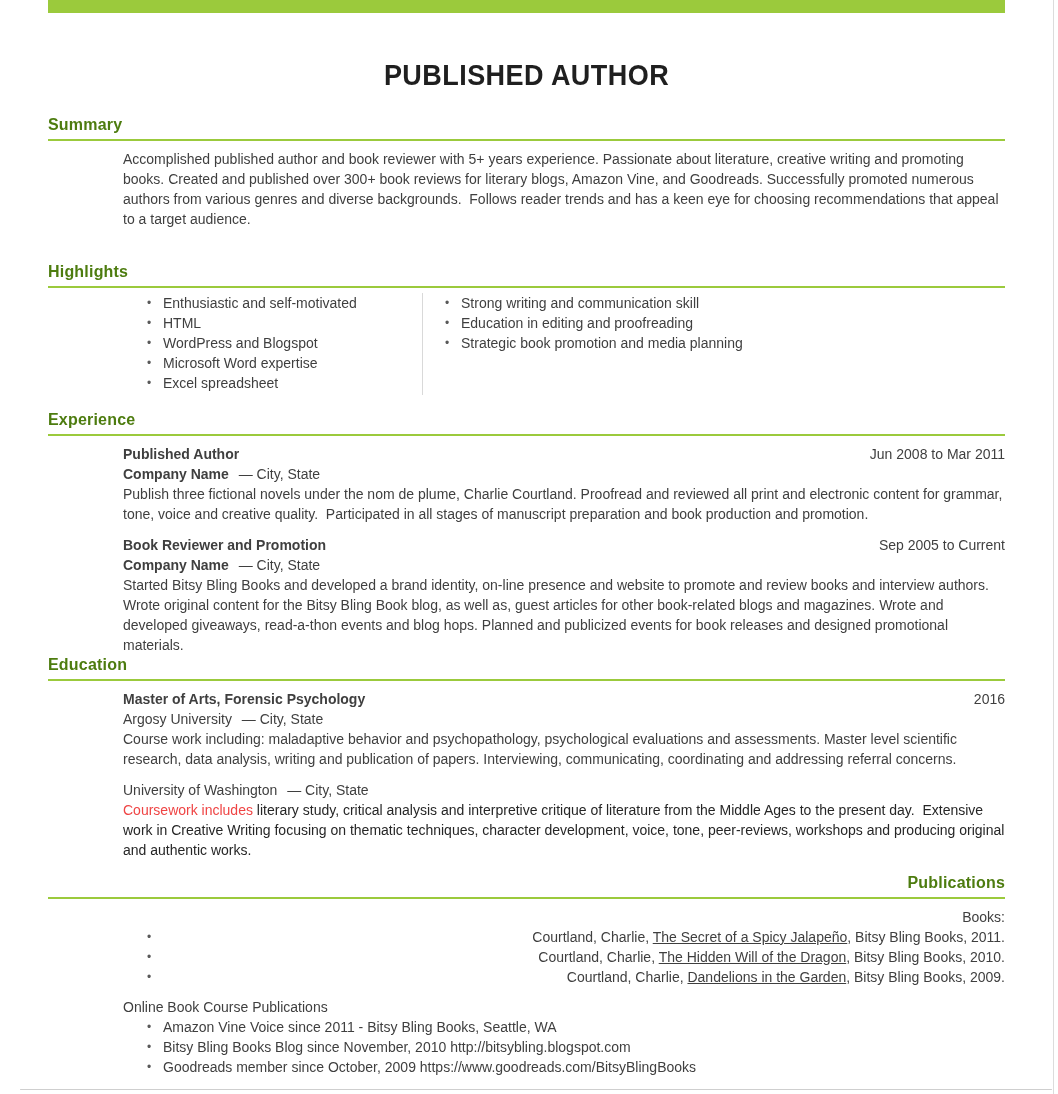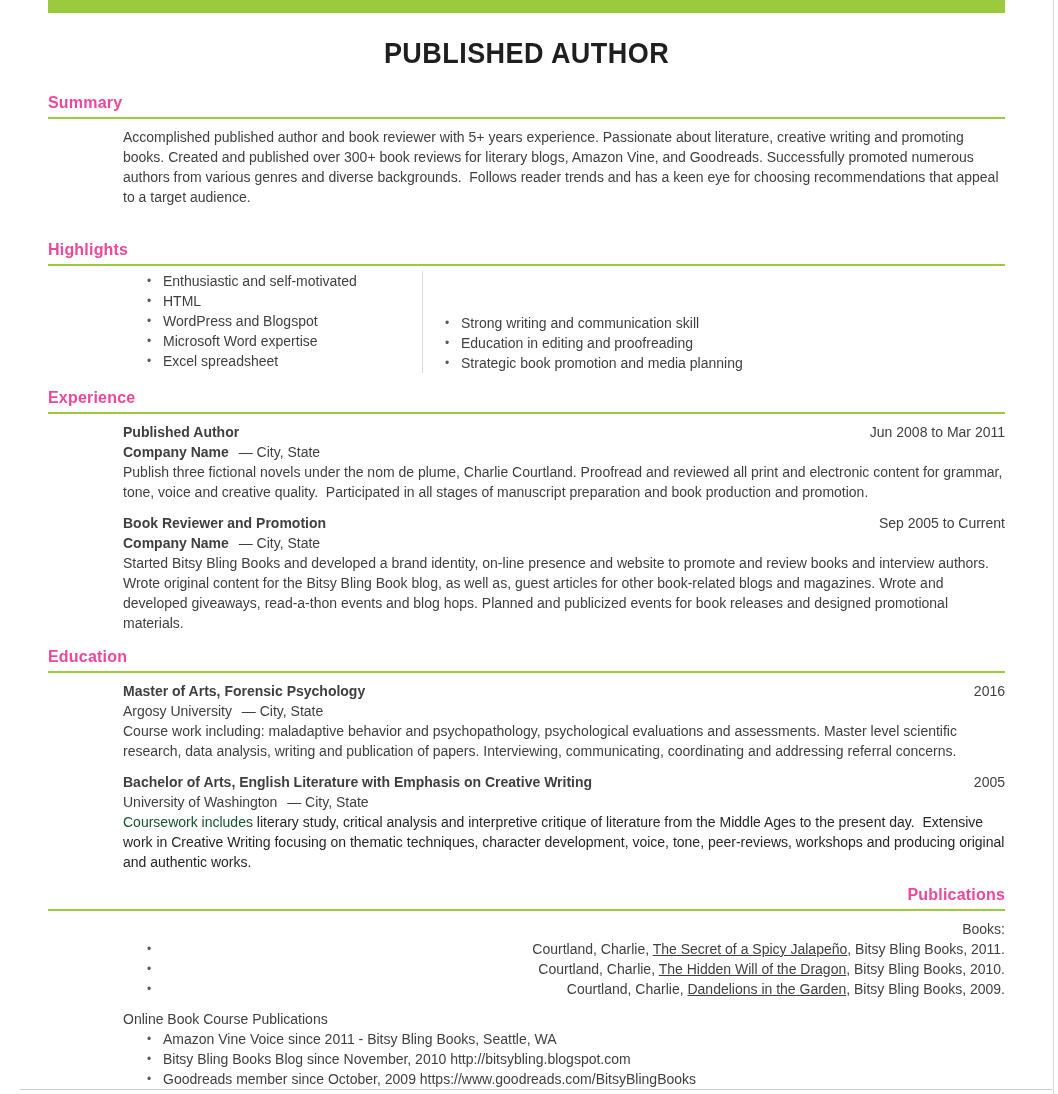--- a/index.html
+++ b/index.html
@@ -17,73 +17,73 @@
     background:#dcdcdc;
   }
   .page-bottom-edge {
     position:absolute; left:20px; right:6px; bottom:4px; height:1px;
     background:#cfcfcf; border-radius:1px;
   }
   .top-bar {
     position:absolute; left:48px; top:0; width:957px; height:13px;
     background:#9bca3c;
   }
-  .content { margin:0 53px 0 48px; padding-top:9px; }
+  .content { margin:0 53px 0 48px; padding-top:31px; }
   h1.title {
     margin:27px 0 0 0;
     text-align:center;
     font-size:30px; line-height:34px;
     font-weight:bold;
     color:#1f1f1f;
     transform:scaleX(.9);
     transform-origin:center;
     letter-spacing:0.5px;
   }
   section h2 {
     font-size:16px; line-height:19px;
     font-weight:bold;
-    color:#ec4899;
+    color:#4d7c0f;
     margin:0; padding-bottom:5px;
     border-bottom:2px solid #9bca3c;
     letter-spacing:0.2px;
   }
   .s-summary      { margin-top:23px; }
   .s-highlights   { margin-top:33px; }
   .s-experience   { margin-top:15px; }
-  .s-education    { margin-top:14px; }
+  .s-education    { }
   .s-publications { margin-top:13px;text-align:right; }
   .s-additional   { margin-top:10px; }
 
   .section-body { padding-left:75px; font-size:14px; line-height:20px; }
   .para { margin:8px 0 0 0; white-space:pre-wrap; }
 
   
   ul { list-style:none; margin:0; padding:0; }
   li.b { position:relative; padding-left:40px; line-height:20px; }
   li.b::before { content:"\2022"; position:absolute; left:24px; top:0; color:#595959; font-size:12px; }
 
   
-  .hl-cols { display:flex; margin-top:5px;align-items:flex-end; }
+  .hl-cols { display:flex; margin-top:5px; }
   .hl-col1 { width:300px; border-right:1px solid #d9d9d9; padding-bottom:2px; }
   .hl-col2 { flex:1; padding-left:22px; }
   .hl-col2 li.b { padding-left:16px; }
   .hl-col2 li.b::before { left:0; }
 
   
   .entry { margin-top:8px; }
   .entry + .entry { margin-top:11px; }
   .entry-head { display:flex; justify-content:space-between; align-items:baseline; }
   .entry-title { font-weight:bold; }
   .entry-dates { white-space:nowrap; }
   .entry-sub { line-height:20px; }
   .company { font-weight:bold; }
   .loc { margin-left:6px; }
   .desc { margin:0; white-space:pre-wrap; }
 
-  .muted { color:#14532d; }
+  .muted { color:#ef4444; }
   .dark { color:#262626; }
   .u { text-decoration:underline; }
   .list-label { line-height:20px; margin-top:8px; }
   .list-label.tight { margin-top:6px; }
 </style>
 </head>
 <body>
 
 <div class="top-bar"></div>
 
@@ -159,24 +159,20 @@
           <span class="entry-dates">2016</span>
         </div>
         <div class="entry-sub">
           <span>Argosy University</span>
           <span class="loc">— City, State</span>
         </div>
         <p class="desc"><span class="muted"></span><span>Course work including: maladaptive behavior and psychopathology, psychological evaluations and assessments. Master level scientific research, data analysis, writing and publication of papers. Interviewing, communicating, coordinating and addressing referral concerns.</span></p>
       </div>
 
       <div class="entry">
-        <div class="entry-head">
-          <span class="entry-title">Bachelor of Arts, English Literature with Emphasis on Creative Writing</span>
-          <span class="entry-dates">2005</span>
-        </div>
         <div class="entry-sub">
           <span>University of Washington</span>
           <span class="loc">— City, State</span>
         </div>
         <p class="desc"><span class="muted">Coursework includes </span><span class="dark">literary study, critical analysis and interpretive critique of literature from the Middle Ages to the present day.  Extensive work in Creative Writing focusing on thematic techniques, character development, voice, tone, peer-reviews, workshops and producing original and authentic works.</span></p>
       </div>
 
     </div>
   </section>
 

